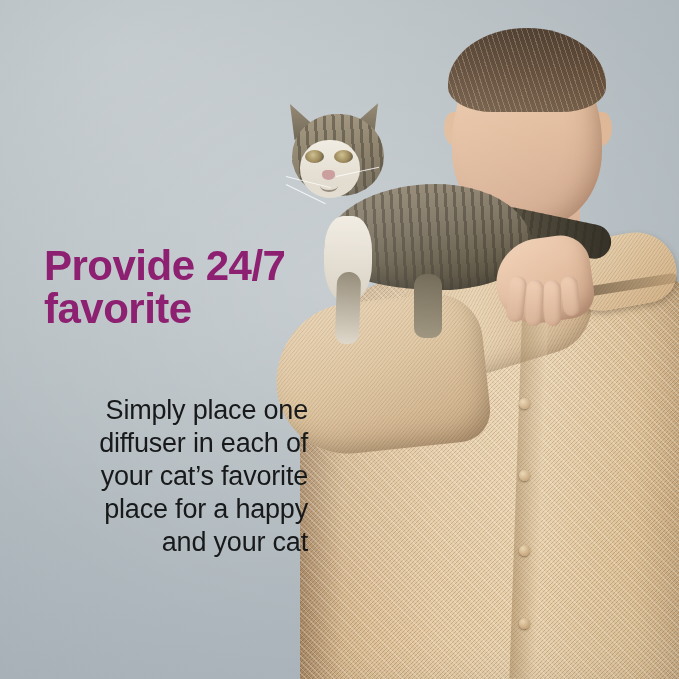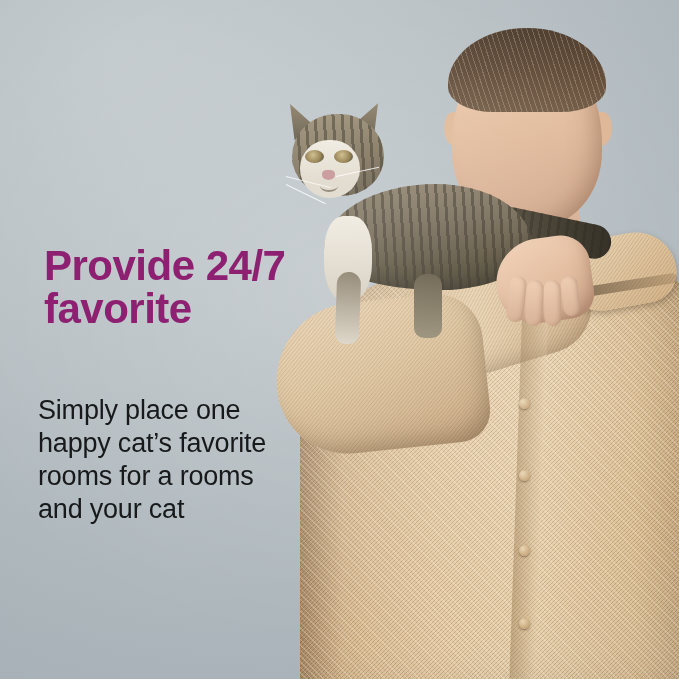--- a/index.html
+++ b/index.html
@@ -184,21 +184,21 @@
     font-size:42px;line-height:43px;font-weight:700;letter-spacing:-.5px;
     margin:4px;
   }
   .headline span{display:block;}
   .body-copy{
     position:absolute;left:38px;top:394px;width:270px;
     color:#17191a;
     font-size:27px;line-height:33px;font-weight:400;letter-spacing:-.2px;
     margin:0;
   }
-  .body-copy span{display:block;}
+  .body-copy span{display:block;text-align:right;}
 </style>
 </head>
 <body>
 
 <div class="canvas">
 
   <div class="photo">
 
     <div class="neck"></div>
     <div class="ear-l"></div>
@@ -262,18 +262,19 @@
 
   <div class="vignette"></div>
 
   <h1 class="headline">
     <span>Provide 24/7</span>
     <span>favorite</span>
   </h1>
 
   <p class="body-copy">
     <span>Simply place one</span>
-    <span>happy cat’s favorite</span>
-    <span>rooms for a rooms</span>
+    <span>diffuser in each of</span>
+    <span>your cat’s favorite</span>
+    <span>place for a happy</span>
     <span>and your cat</span>
   </p>
 
 </div>
 
 </body></html>

